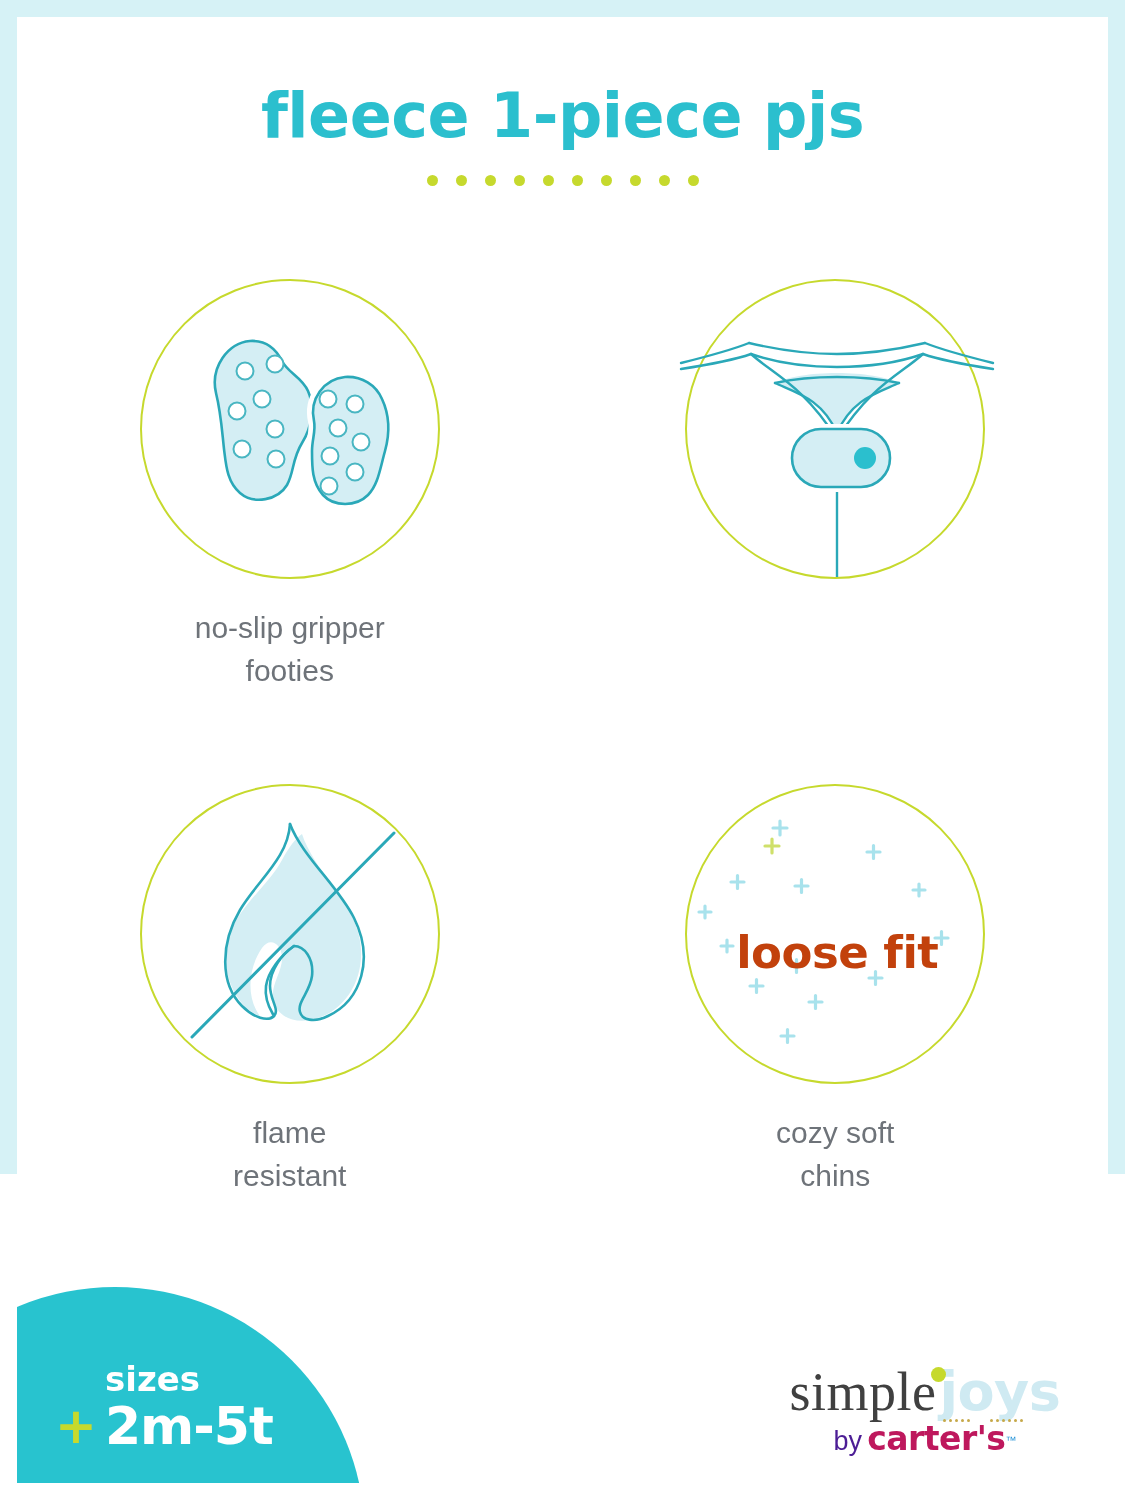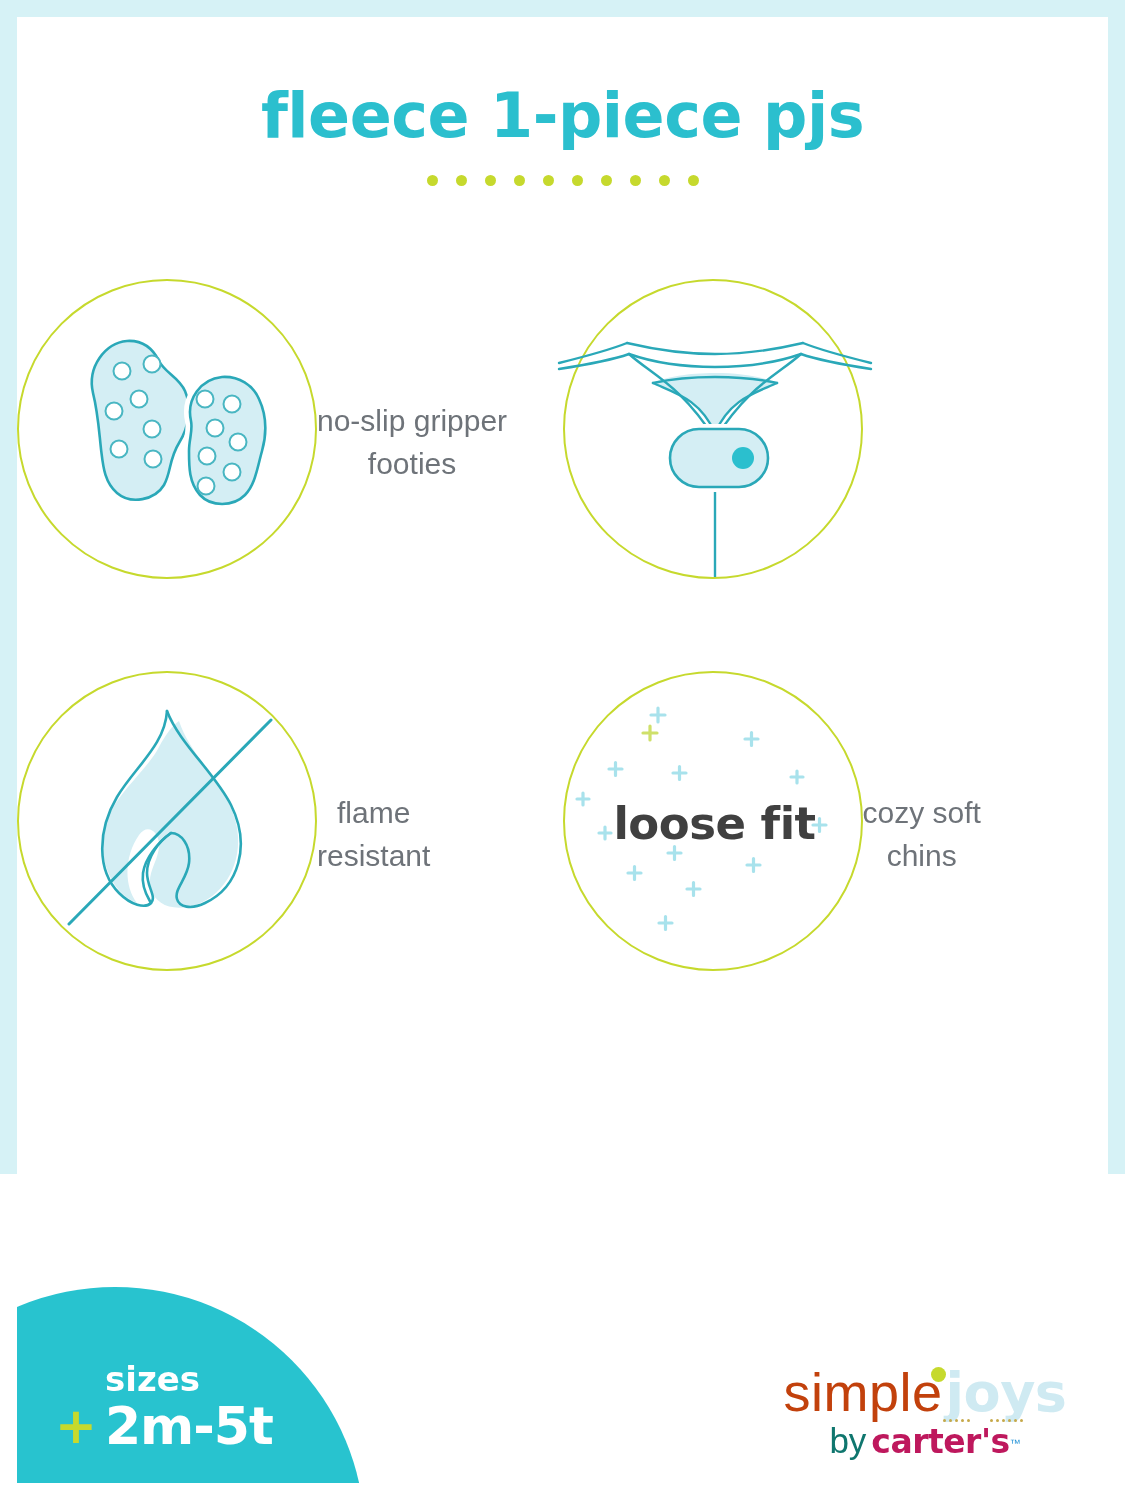--- a/index.html
+++ b/index.html
@@ -69,21 +69,21 @@
     left: 0;
     top: 262px;
     width: 1091px;
     display: grid;
     grid-template-columns: 1fr 1fr;
     grid-template-rows: auto auto;
     row-gap: 92px;
   }
   .feature {
     display: flex;
-    flex-direction: row;
+    flex-direction: column;
     align-items: center;
   }
   .icon-circle {
     width: 300px;
     height: 300px;
     border-radius: 50%;
     border: 2.5px solid #C6D92D;
     box-sizing: border-box;
     position: relative;
     overflow: visible;
@@ -103,30 +103,30 @@
     font-size: 30px;
     line-height: 1.42;
     font-family: "Liberation Sans", sans-serif;
     max-width: 430px;
   }
 
   
   .loose-fit-label {
     position: absolute;
     left: 0;
-    top: 0;
+    top: 16px;
     width: 300px;
     height: 300px;
     display: flex;
     align-items: center;
     justify-content: center;
     font-family: "DejaVu Sans", sans-serif;
     font-weight: bold;
     font-size: 45px;
-    color: #404040;
+    color: #c2410c;
     letter-spacing: -0.5px;
   }
 
   
   #sizes-badge {
     position: absolute;
     left: -152px;
     top: 1270px;
     width: 500px;
     height: 500px;
@@ -179,24 +179,24 @@
     width: 290px;
     text-align: center;
   }
   #logo-line1 {
     position: relative;
     font-size: 0;
     white-space: nowrap;
     line-height: 1;
   }
   #logo-simple {
-    font-family: Liberation Sans, sans-serif;
+    font-family: Liberation Serif, serif;
     font-weight: normal;
     font-size: 54px;
-    color: #c2410c;
+    color: #404040;
     letter-spacing: 0.5px;
   }
   #logo-joys {
     font-family: "DejaVu Sans", sans-serif;
     font-weight: bold;
     font-size: 54px;
     color: #CFEAF2;
     letter-spacing: -0.5px;
     margin-left: 3px;
   }
@@ -227,22 +227,22 @@
     width: 14px;
     background: transparent;
   }
   #logo-line2 {
     margin-top: 3px;
     white-space: nowrap;
     line-height: 1;
   }
   #logo-by {
     font-family: "Liberation Sans", sans-serif;
-    font-size: 35px;
-    color: #0f766e;
+    font-size: 27px;
+    color: #4c1d95;
   }
   #logo-carters {
     font-family: "DejaVu Sans", sans-serif;
     font-weight: bold;
     font-size: 33px;
     color: #be185d;
     letter-spacing: -0.5px;
     margin-left: 5px;
   }
   #logo-tm {

